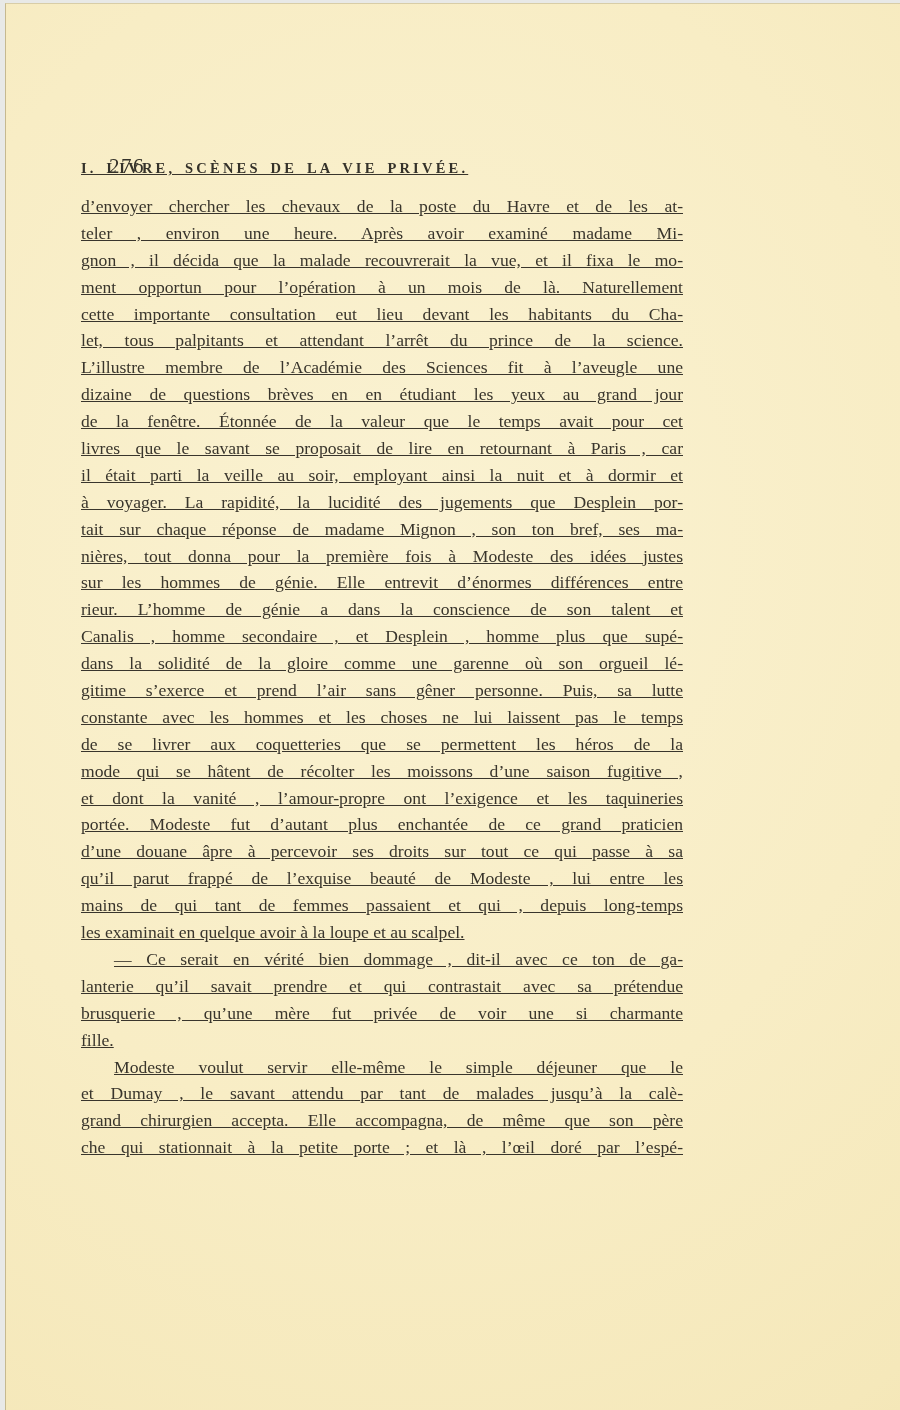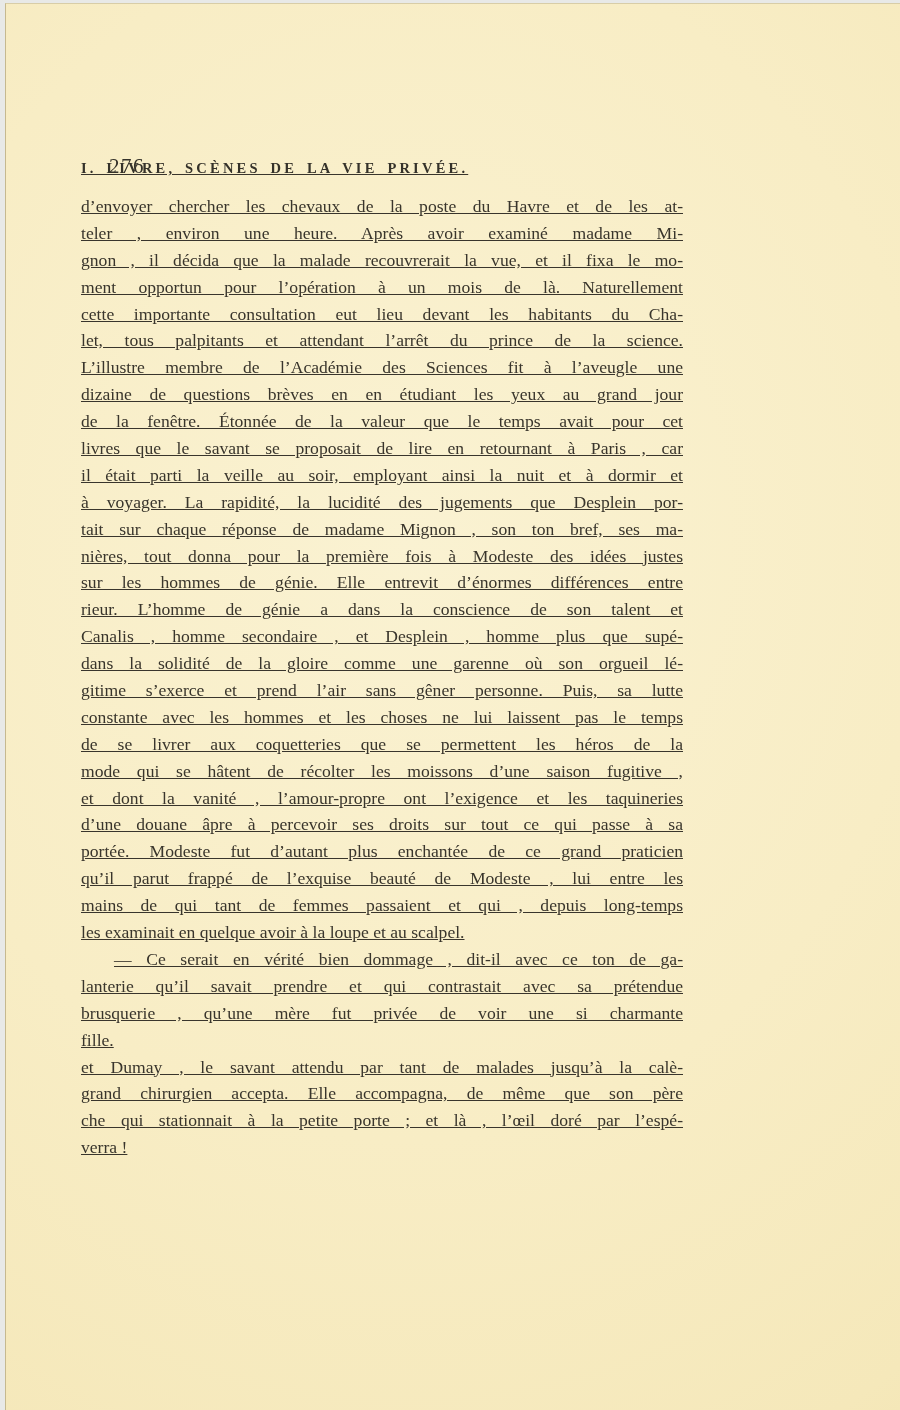--- a/index.html
+++ b/index.html
@@ -108,29 +108,29 @@
           <div class="line">nières, tout donna pour la première fois à Modeste des idées justes</div>
           <div class="line">sur les hommes de génie. Elle entrevit d’énormes différences entre</div>
           <div class="line">rieur. L’homme de génie a dans la conscience de son talent et</div>
           <div class="line">Canalis , homme secondaire , et Desplein , homme plus que supé-</div>
           <div class="line">dans la solidité de la gloire comme une garenne où son orgueil lé-</div>
           <div class="line">gitime s’exerce et prend l’air sans gêner personne. Puis, sa lutte</div>
           <div class="line">constante avec les hommes et les choses ne lui laissent pas le temps</div>
           <div class="line">de se livrer aux coquetteries que se permettent les héros de la</div>
           <div class="line">mode qui se hâtent de récolter les moissons d’une saison fugitive ,</div>
           <div class="line">et dont la vanité , l’amour-propre ont l’exigence et les taquineries</div>
+          <div class="line">portée. Modeste fut d’autant plus enchantée de ce grand praticien</div>
           <div class="line">d’une douane âpre à percevoir ses droits sur tout ce qui passe à sa</div>
-          <div class="line">portée. Modeste fut d’autant plus enchantée de ce grand praticien</div>
           <div class="line">qu’il parut frappé de l’exquise beauté de Modeste , lui entre les</div>
           <div class="line">mains de qui tant de femmes passaient et qui , depuis long-temps</div>
           <div class="line last">les examinait en quelque avoir à la loupe et au scalpel.</div>
           <div class="line indent">— Ce serait en vérité bien dommage , dit-il avec ce ton de ga-</div>
           <div class="line">lanterie qu’il savait prendre et qui contrastait avec sa prétendue</div>
           <div class="line">brusquerie , qu’une mère fut privée de voir une si charmante</div>
           <div class="line last">fille.</div>
+          <div class="line indent">Modeste voulut servir elle-même le simple déjeuner que le</div>
           <div class="line">et Dumay , le savant attendu par tant de malades jusqu’à la calè-</div>
           <div class="line">grand chirurgien accepta. Elle accompagna, de même que son père</div>
           <div class="line">che qui stationnait à la petite porte ; et là , l’œil doré par l’espé-</div>
-          <div class="line last">verra !</div>
         </div>
     </div>
   </div>
 </div>
 
 </body></html>

